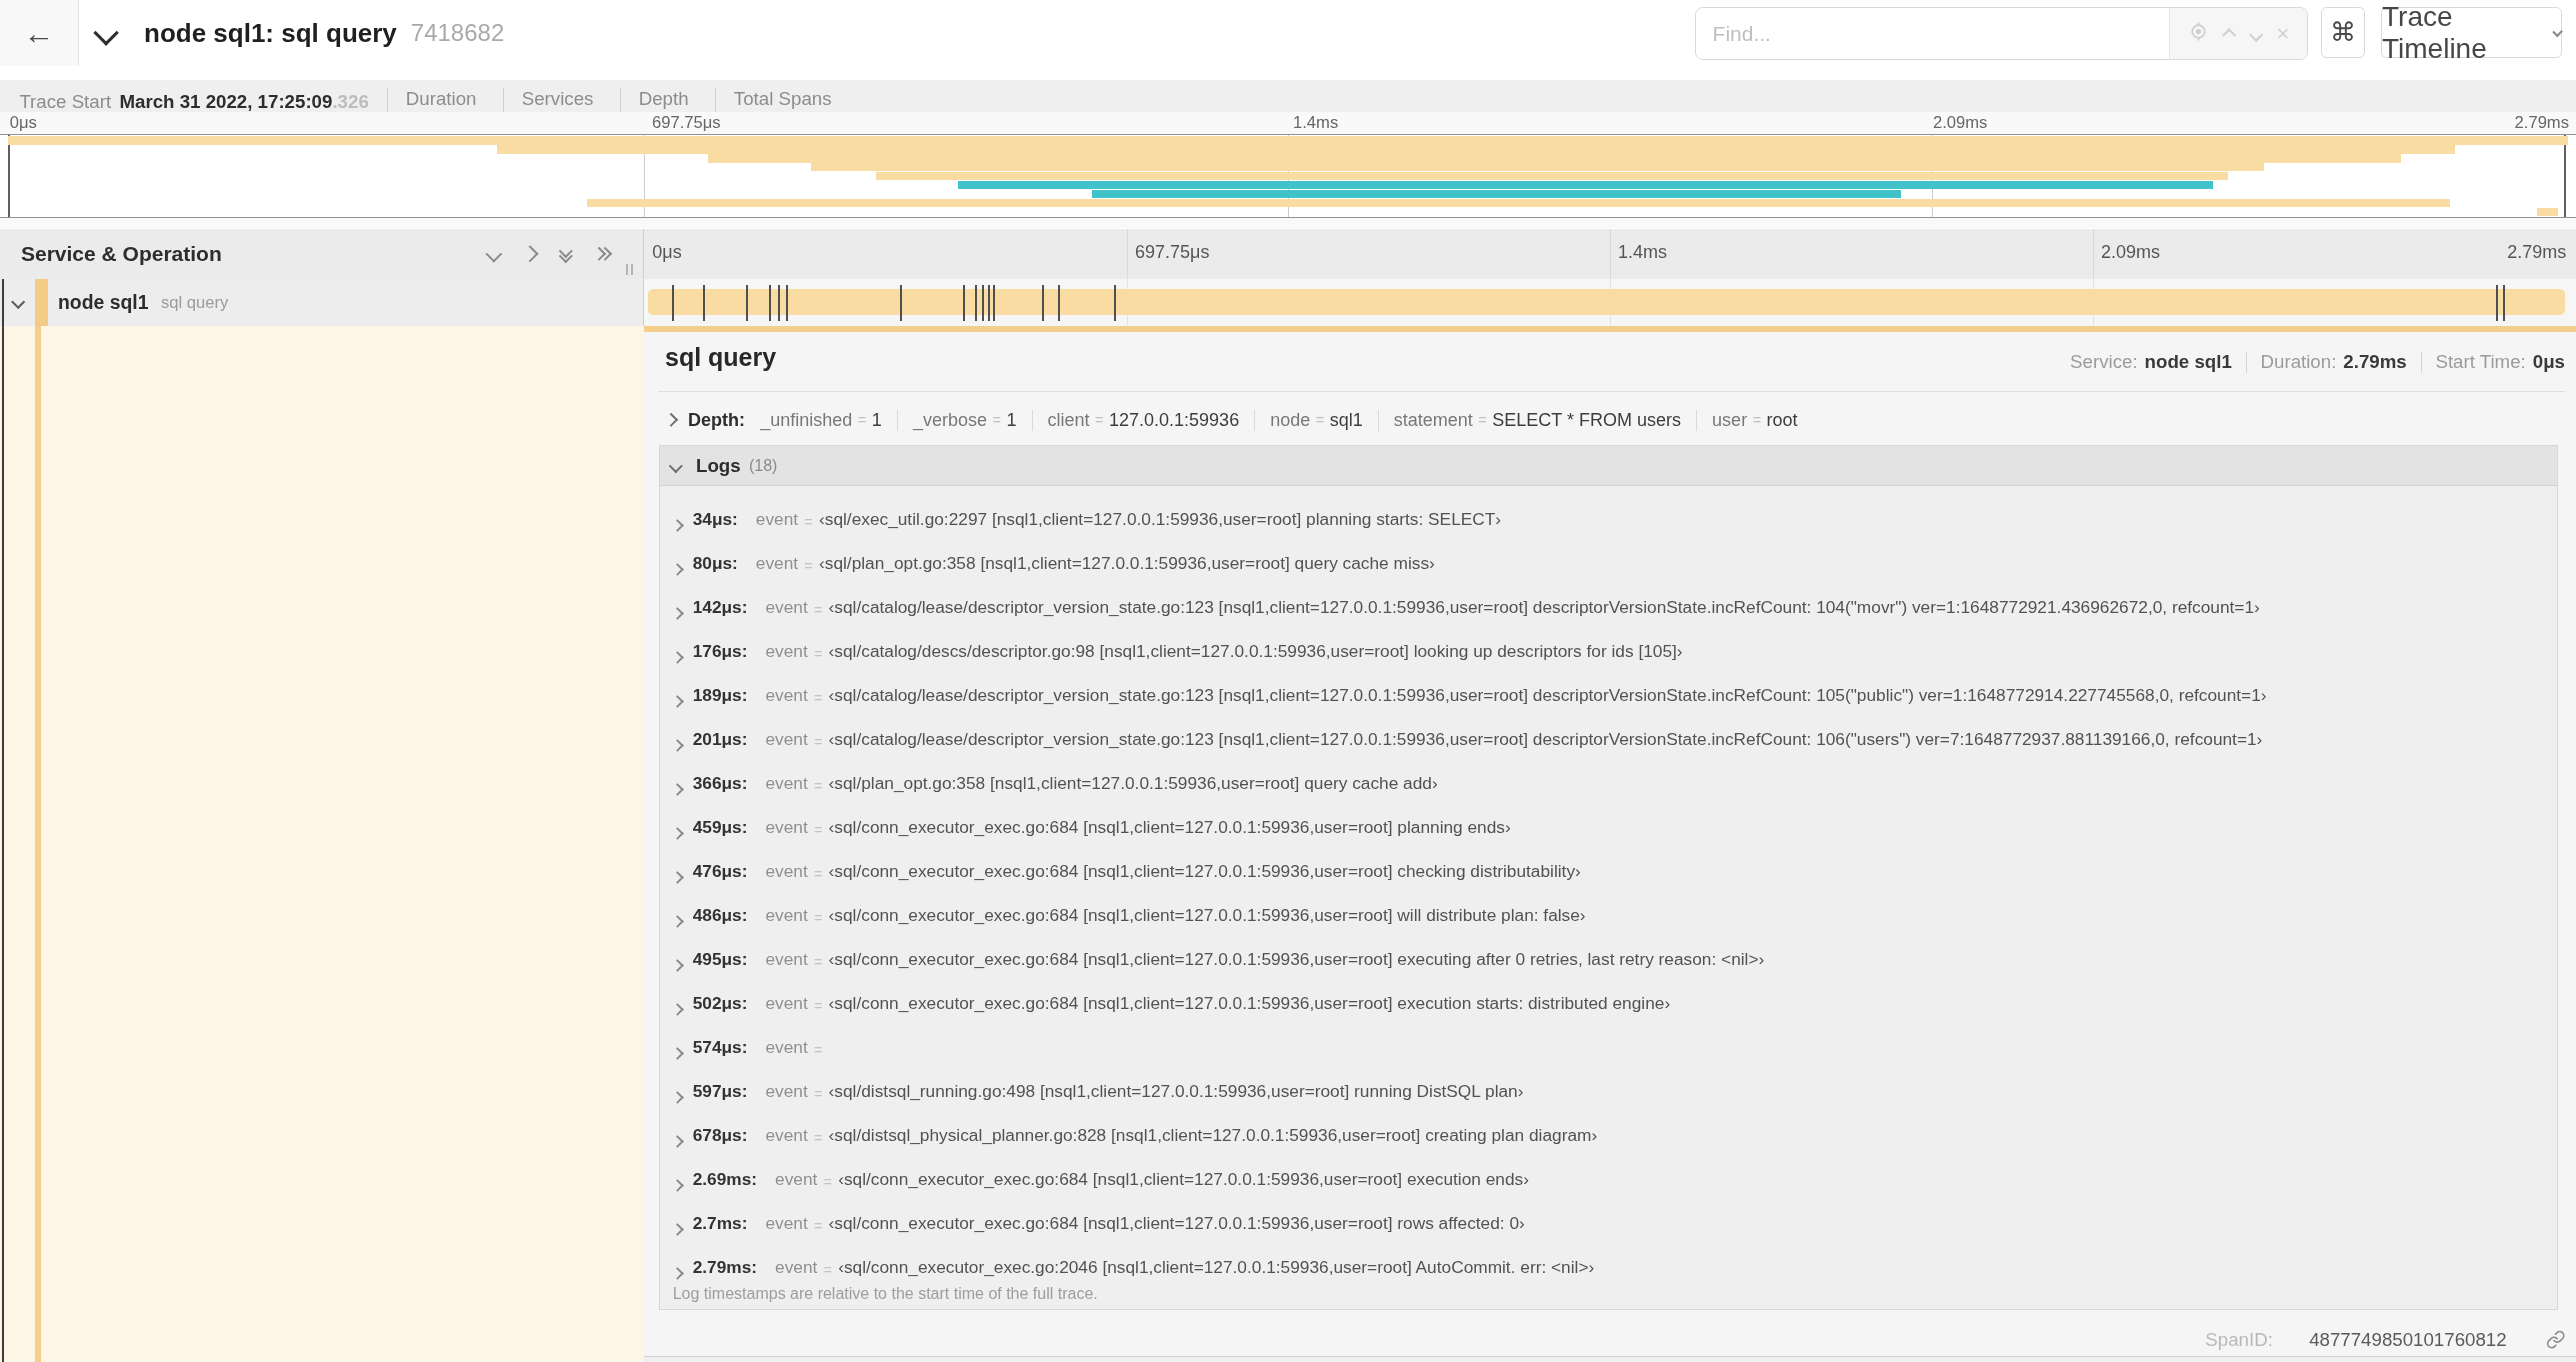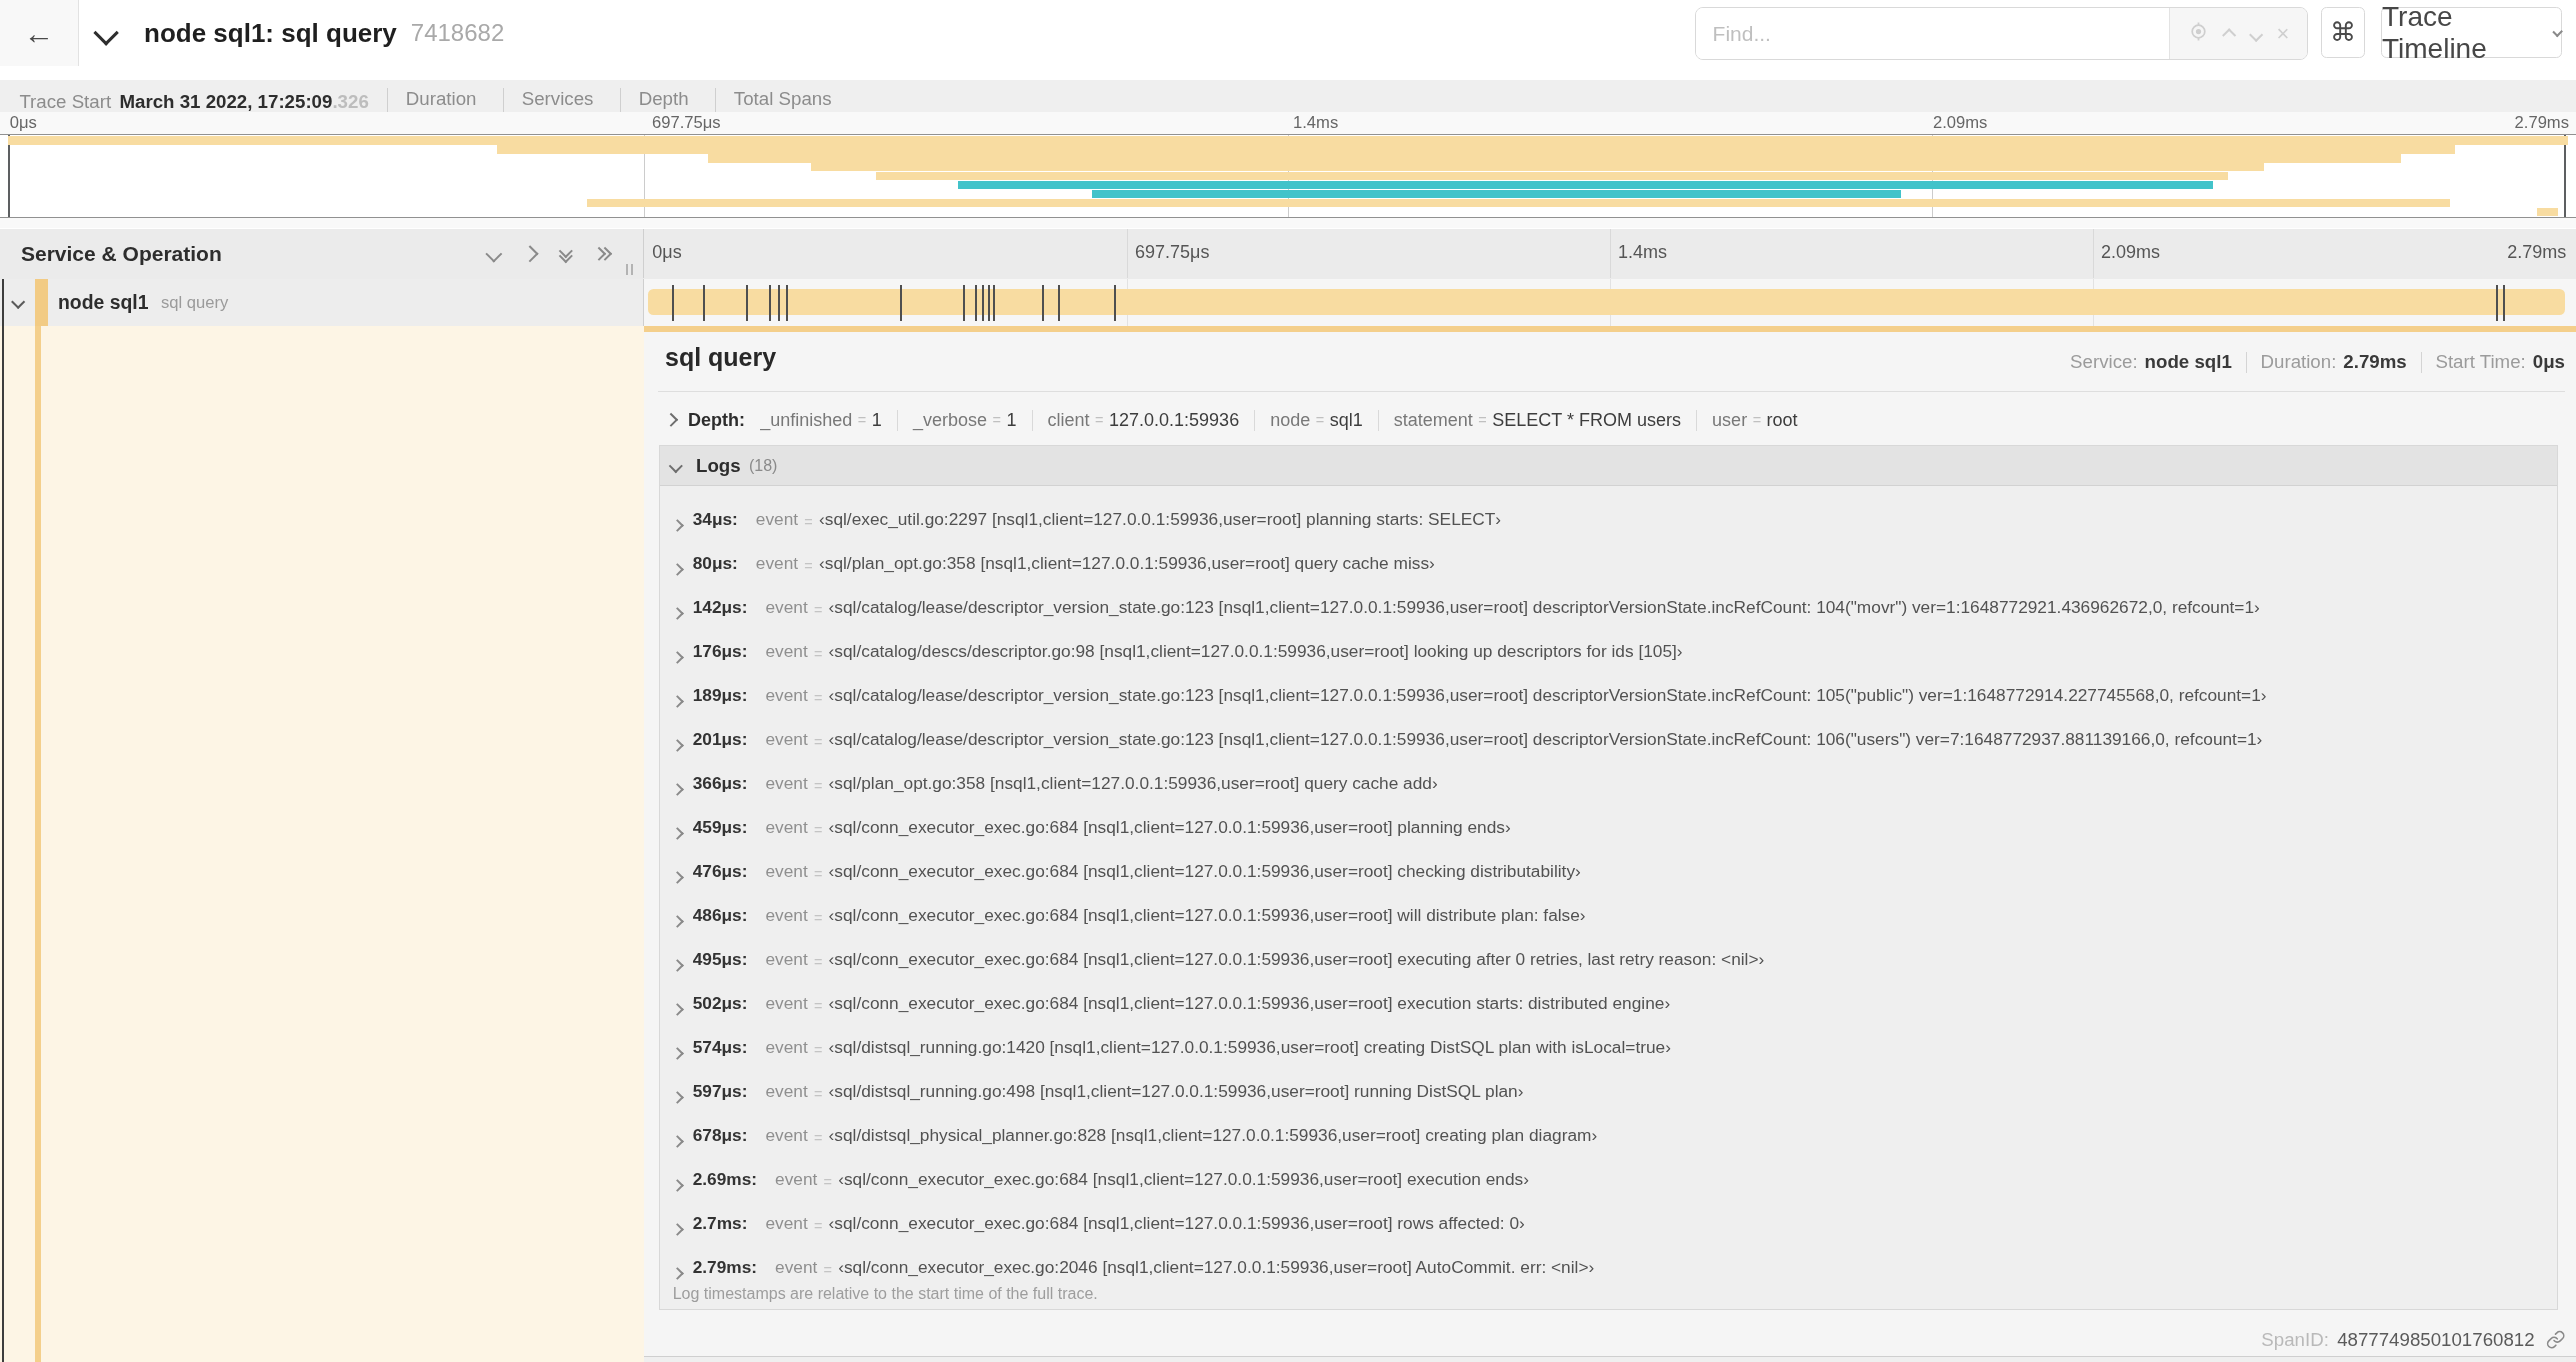--- a/index.html
+++ b/index.html
@@ -88,21 +88,21 @@
   .logs-hdr .chev{margin-right:15.2px;border-color:#6e6e6e;width:7.6px;height:7.6px;}
   .logs-title{font-size:18.7px;font-weight:bold;color:#2d2d2d;}
   .logs-count{font-size:16px;color:#8a8a8a;margin-left:8.3px;}
   .log-row{height:44px;display:flex;align-items:flex-end;padding-left:12.5px;font-size:17.3px;cursor:pointer;}
   .log-row .chev{flex:0 0 auto;border-color:#8a8a8a;width:7px;height:7px;margin-right:11px;}
   .log-t{font-weight:bold;color:#333;white-space:pre;}
   .log-k{color:#8f8f8f;margin-left:18px;}
   .log-eq{color:#c4c4c4;font-size:14.5px;margin:0 6.2px;}
   .log-v{color:#525252;white-space:pre;}
   .logs-note{height:31px;display:flex;align-items:center;padding-left:12.5px;font-size:16px;color:#9d9d9d;text-align:center;}
-  .spanid{position:absolute;right:11px;top:996px;height:35px;display:flex;align-items:center;font-size:18.7px;}
+  .spanid{position:absolute;right:11px;top:996px;height:35px;display:flex;align-items:center;font-size:18.7px;gap:28px;}
   .spanid .sid-lbl{color:#b9b9b9;}
   .spanid .sid-val{color:#5a5a5a;margin-left:8.3px;}
   .spanid svg{margin-left:11px;}
   .panel-bottom{position:absolute;left:0;top:1030px;width:100%;height:1.4px;background:#cfcfcf;}
   .panel-after{position:absolute;left:0;top:1031px;width:100%;height:5.5px;background:#efefef;}
 </style>
 </head>
 <body>
 
 <div id="app">
@@ -410,21 +410,20 @@
             <span class="log-t">502μs:</span>
             <span class="log-k">event</span>
             <span class="log-eq">=</span>
             <span class="log-v">‹sql/conn_executor_exec.go:684 [nsql1,client=127.0.0.1:59936,user=root] execution starts: distributed engine›</span>
           </div>
           <div class="log-row">
             <span class="chev right"></span>
             <span class="log-t">574μs:</span>
             <span class="log-k">event</span>
             <span class="log-eq">=</span>
-            <span class="log-v">‹sql/distsql_running.go:1420 [nsql1,client=127.0.0.1:59936,user=root] creating DistSQL plan with isLocal=true›</span>
           </div>
           <div class="log-row">
             <span class="chev right"></span>
             <span class="log-t">597μs:</span>
             <span class="log-k">event</span>
             <span class="log-eq">=</span>
             <span class="log-v">‹sql/distsql_running.go:498 [nsql1,client=127.0.0.1:59936,user=root] running DistSQL plan›</span>
           </div>
           <div class="log-row">
             <span class="chev right"></span>

